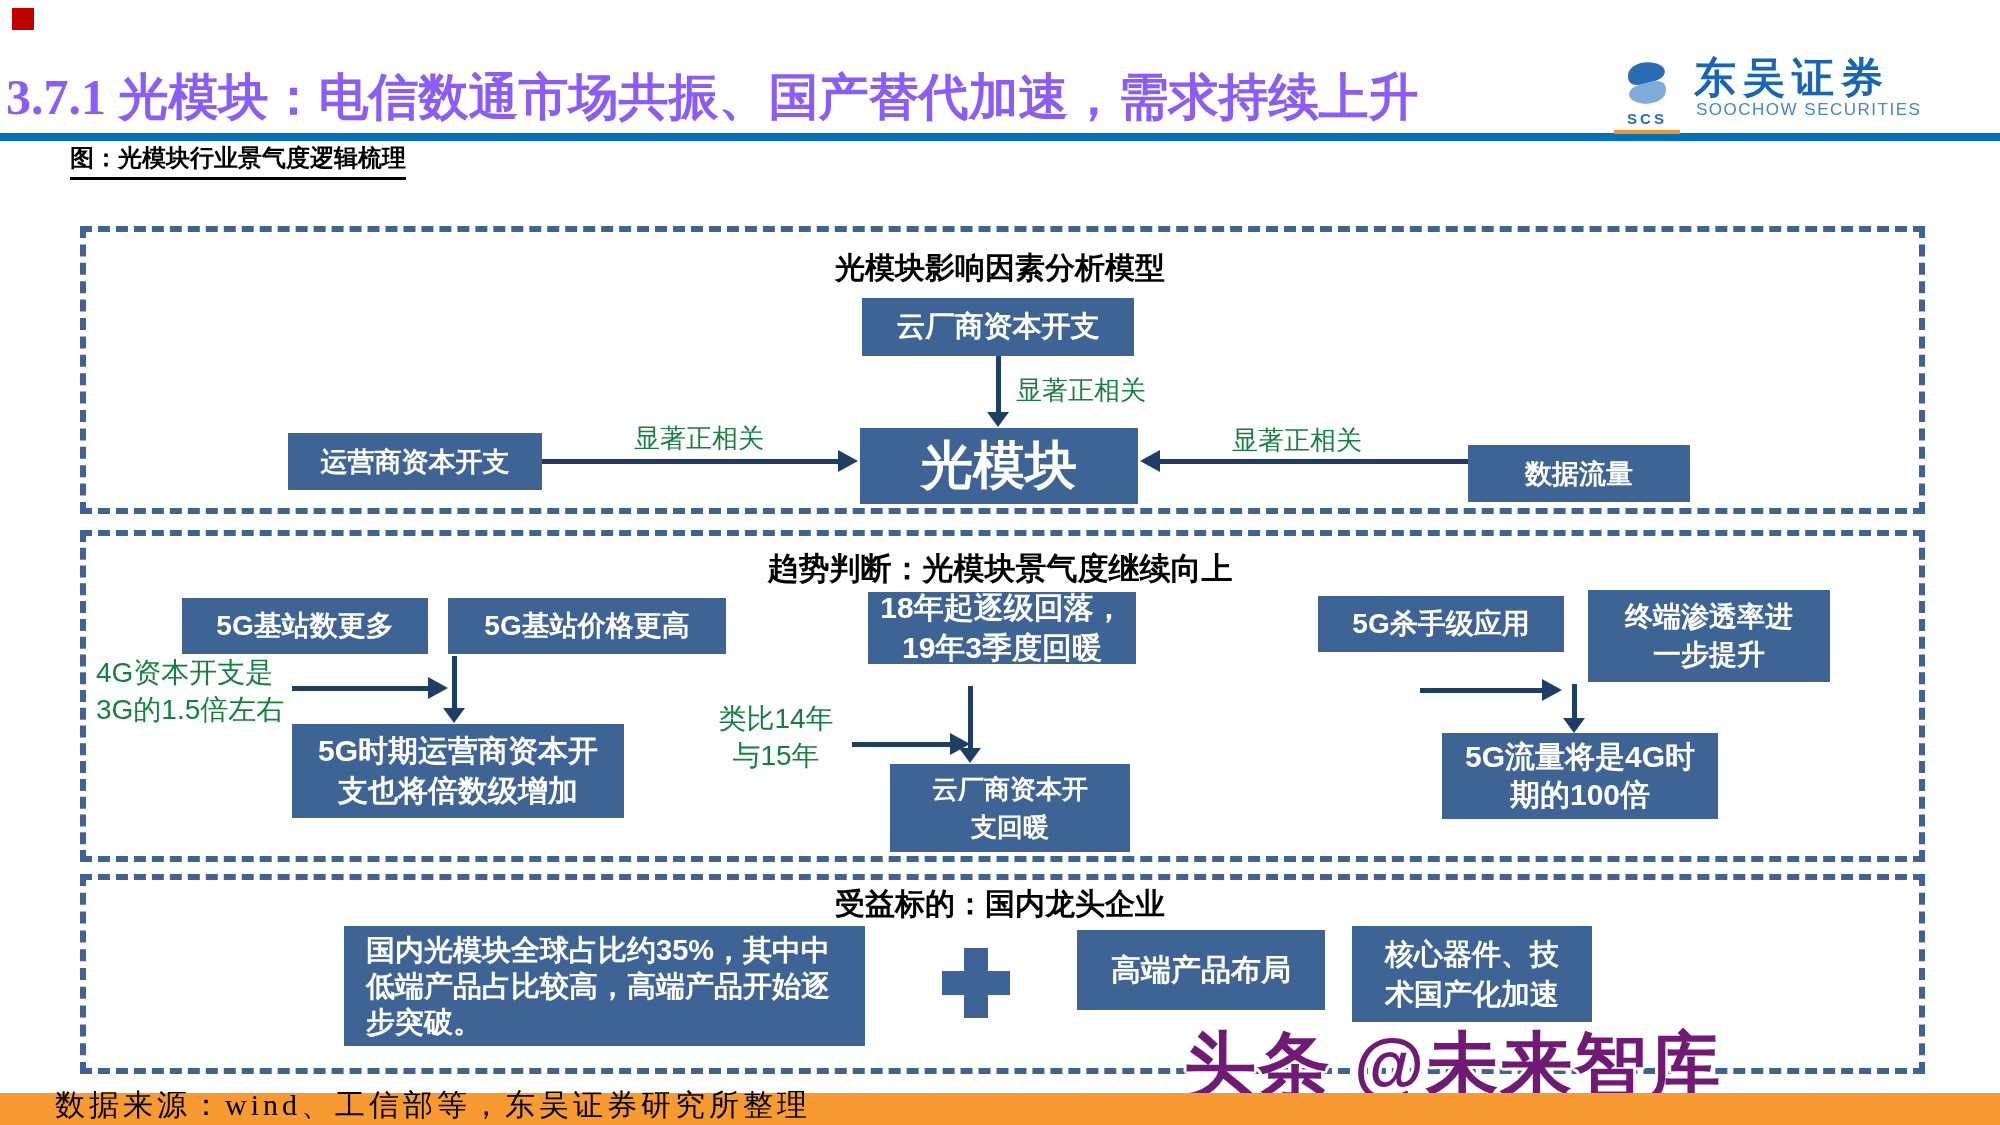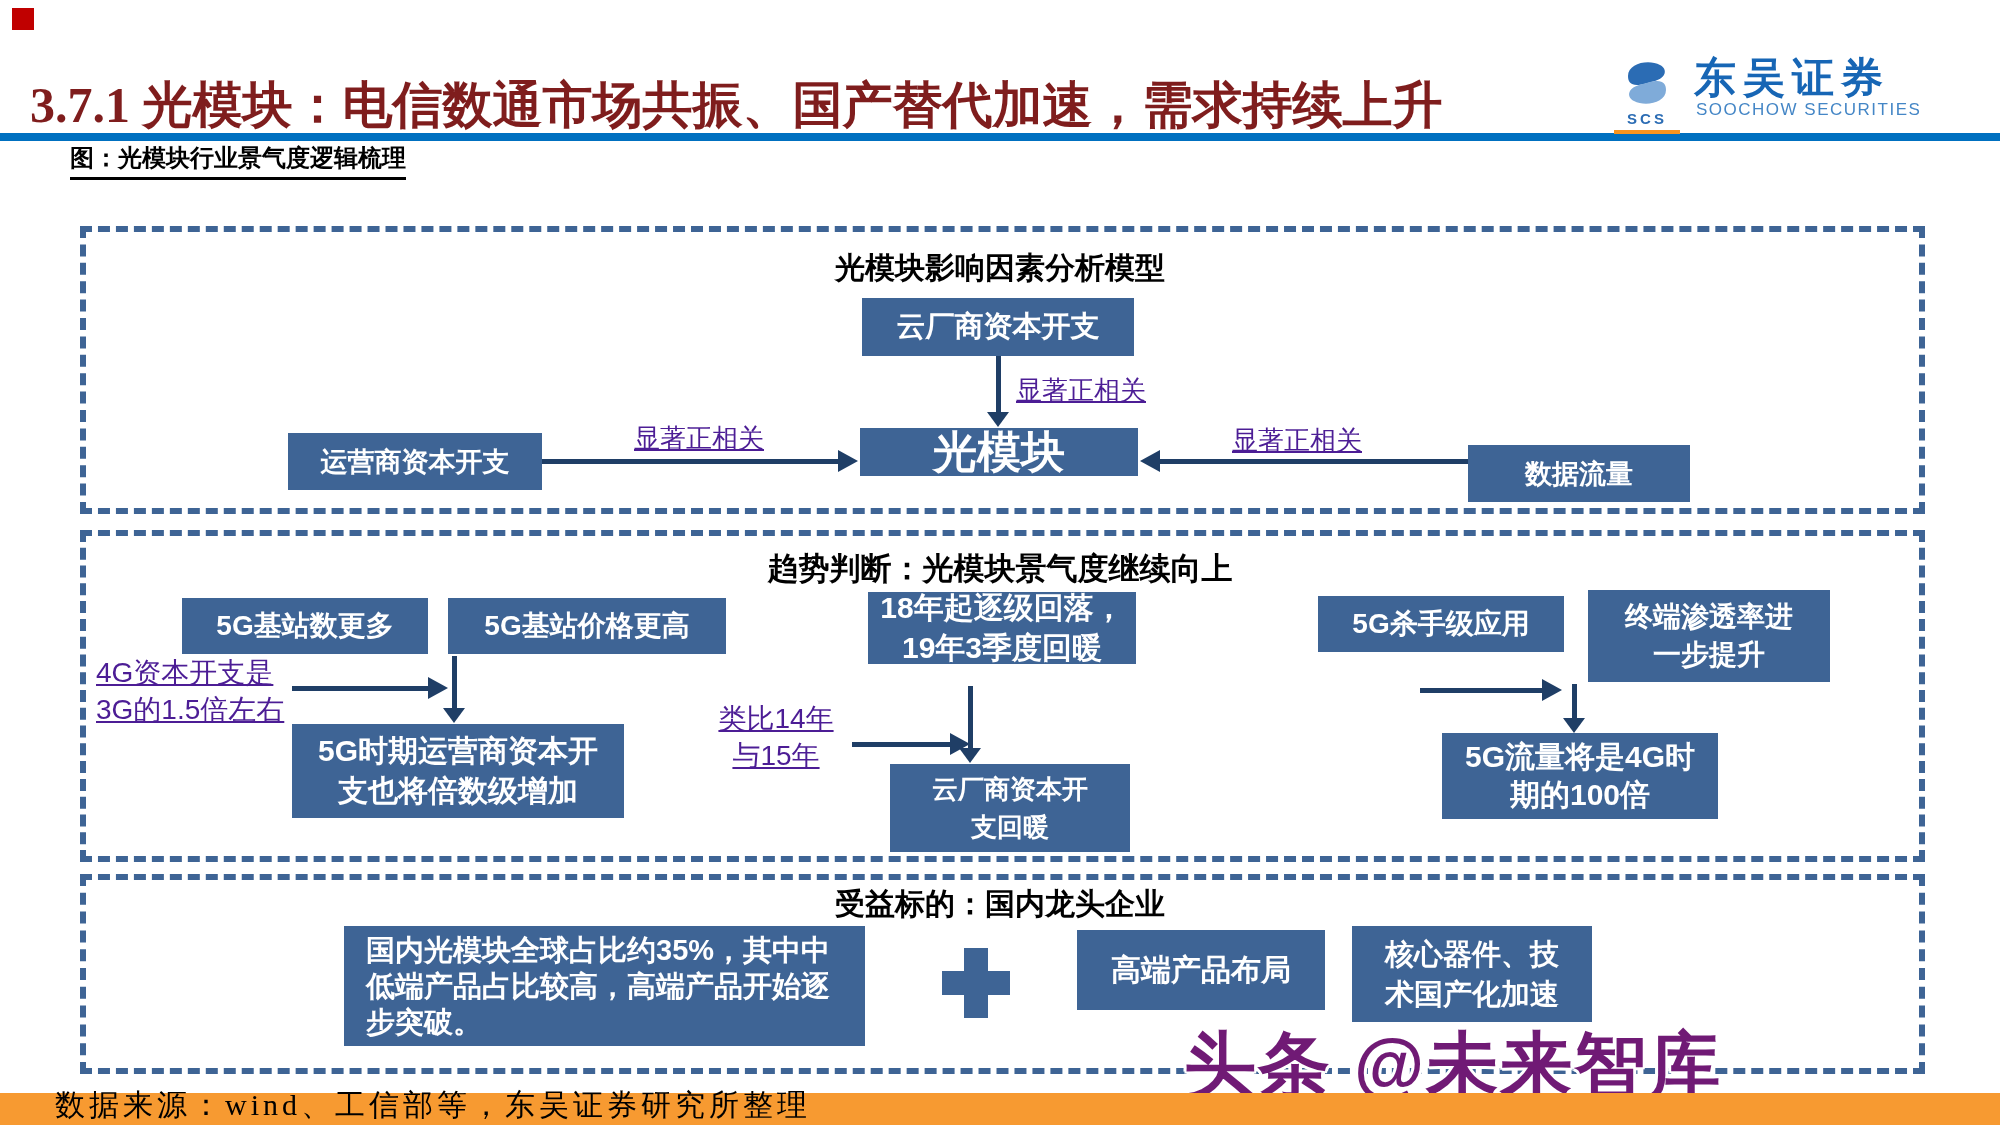--- a/index.html
+++ b/index.html
@@ -3,23 +3,23 @@
 <meta charset="utf-8">
 <style>
   html,body{margin:0;padding:0;background:#888;}
   .slide{
     position:relative;width:2000px;height:1125px;background:#fff;overflow:hidden;
     font-family:"Liberation Sans","DejaVu Sans",sans-serif;
   }
   
   .red-marker{position:absolute;left:12px;top:8px;width:22px;height:22px;background:#C00000;}
   .page-title{
-    position:absolute;left:30px;top:70px;width:1500px;
+    position:absolute;left:6px;top:70px;width:1500px;
     font-family:"Liberation Serif","DejaVu Serif",serif;
-    font-weight:bold;font-size:50px;line-height:1.1;color:#7f1d1d;white-space:nowrap;margin-top:8px;
+    font-weight:bold;font-size:50px;line-height:1.1;color:#8b5cf6;white-space:nowrap;
   }
   .blue-rule{position:absolute;left:0;top:133px;width:2000px;height:8px;background:#0070C0;}
   .figure-caption{
     position:absolute;left:70px;top:142px;display:inline-block;
     font-size:24px;font-weight:bold;color:#000;
     border-bottom:3px solid #000;padding-bottom:3px;
   }
   
   .logo{position:absolute;left:1614px;top:54px;width:310px;height:86px;}
   .logo-mark{position:absolute;left:0;top:2px;width:66px;height:54px;}
@@ -30,21 +30,21 @@
   .logo-en{position:absolute;left:82px;top:46px;font-size:17px;color:#4486C6;letter-spacing:1.5px;white-space:nowrap;}
   
   .dashed-box{position:absolute;border:6px dashed #3E6495;background:transparent;}
   .group-title{position:absolute;left:0;width:2000px;text-align:center;font-weight:bold;color:#000;}
   
   .node{
     position:absolute;background:#3E6495;color:#fff;font-weight:bold;
     display:flex;align-items:center;justify-content:center;text-align:center;
     white-space:pre-line;box-sizing:border-box;
   }
-  .note{position:absolute;color:#4c1d95;font-size:28px;line-height:37px;white-space:pre-line;text-decoration:underline;}
+  .note{position:absolute;color:#15803d;font-size:28px;line-height:37px;white-space:pre-line;}
   
   .shaft-h{position:absolute;height:5px;background:#1F3E66;}
   .shaft-v{position:absolute;width:5px;background:#1F3E66;}
   .head-right{position:absolute;width:0;height:0;border-top:11px solid transparent;border-bottom:11px solid transparent;border-left:20px solid #1F3E66;}
   .head-left{position:absolute;width:0;height:0;border-top:11px solid transparent;border-bottom:11px solid transparent;border-right:20px solid #1F3E66;}
   .head-down{position:absolute;width:0;height:0;border-left:11px solid transparent;border-right:11px solid transparent;border-top:15px solid #1F3E66;}
   
   .plus-v{position:absolute;left:964px;top:948px;width:24px;height:70px;background:#3E6495;}
   .plus-h{position:absolute;left:942px;top:971px;width:68px;height:24px;background:#3E6495;}
   
@@ -88,21 +88,21 @@
 
   <div class="dashed-box" style="left:80px;top:226px;width:1833px;height:276px;"></div>
   <div class="group-title" style="top:248px;font-size:30px;">光模块影响因素分析模型</div>
 
   <div class="node" style="left:862px;top:298px;width:272px;height:58px;font-size:29px;">云厂商资本开支</div>
 
   <div class="shaft-v" style="left:996px;top:356px;height:56px;"></div>
   <div class="head-down" style="left:987px;top:412px;"></div>
   <div class="note" style="left:1016px;top:372px;font-size:26px;">显著正相关</div>
 
-  <div class="node" style="left:860px;top:428px;width:278px;height:48px;font-size:44px;">光模块</div>
+  <div class="node" style="left:860px;top:428px;width:278px;height:76px;font-size:52px;">光模块</div>
 
   <div class="node" style="left:288px;top:433px;width:254px;height:57px;font-size:27px;">运营商资本开支</div>
   <div class="shaft-h" style="left:542px;top:459px;width:296px;"></div>
   <div class="head-right" style="left:838px;top:450px;"></div>
   <div class="note" style="left:634px;top:420px;font-size:26px;">显著正相关</div>
 
   <div class="node" style="left:1468px;top:433px;width:222px;height:57px;font-size:27px;margin-top:12px;">数据流量</div>
   <div class="shaft-h" style="left:1160px;top:459px;width:308px;"></div>
   <div class="head-left" style="left:1140px;top:450px;"></div>
   <div class="note" style="left:1232px;top:422px;font-size:26px;">显著正相关</div>

